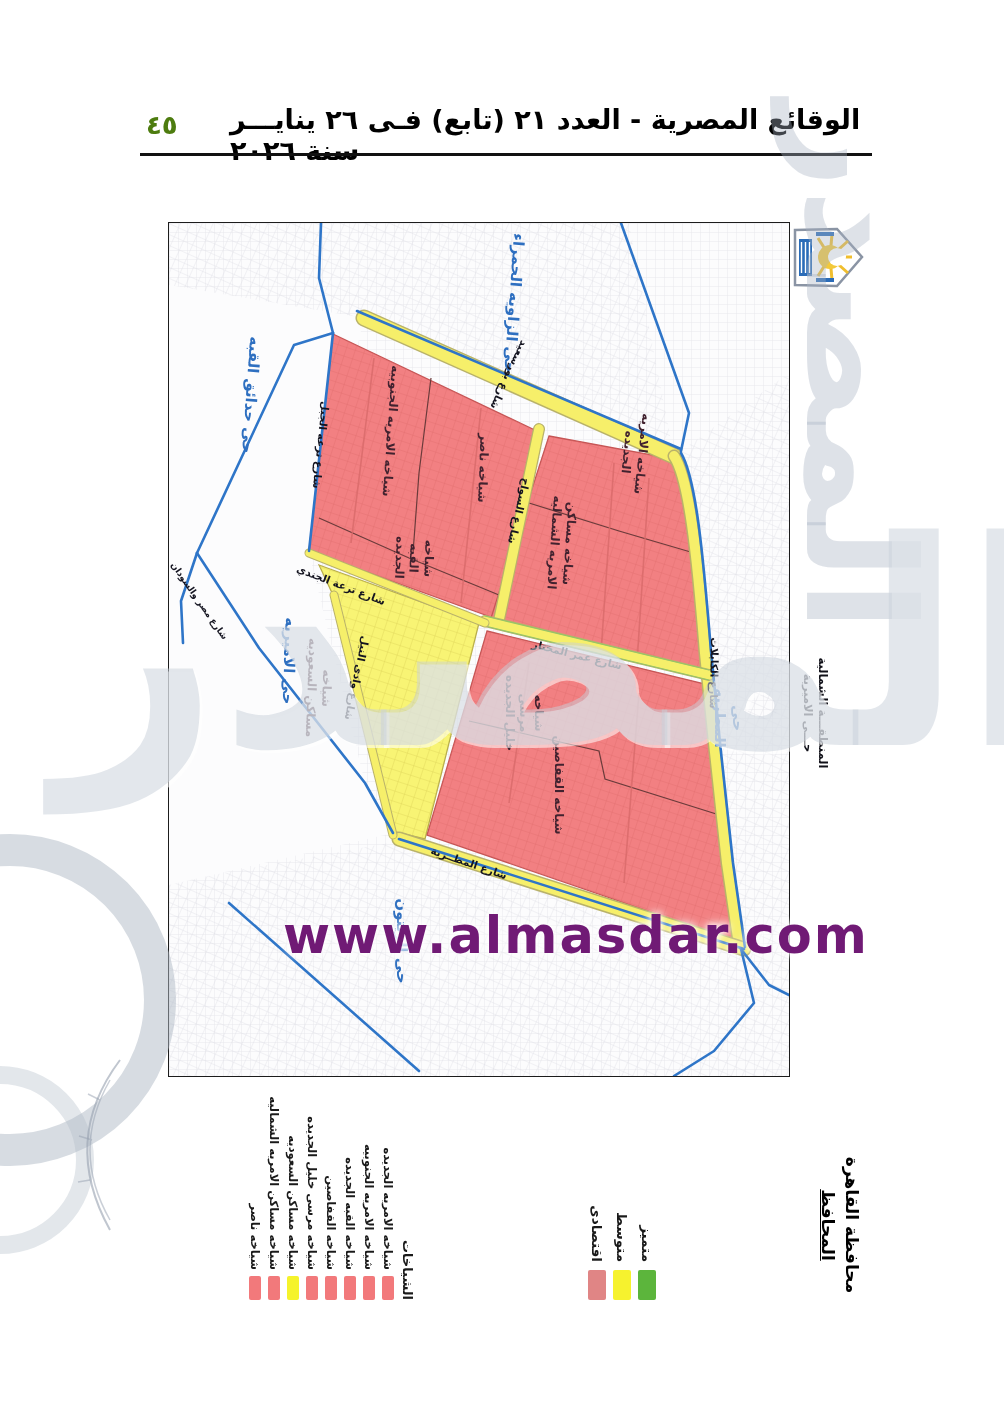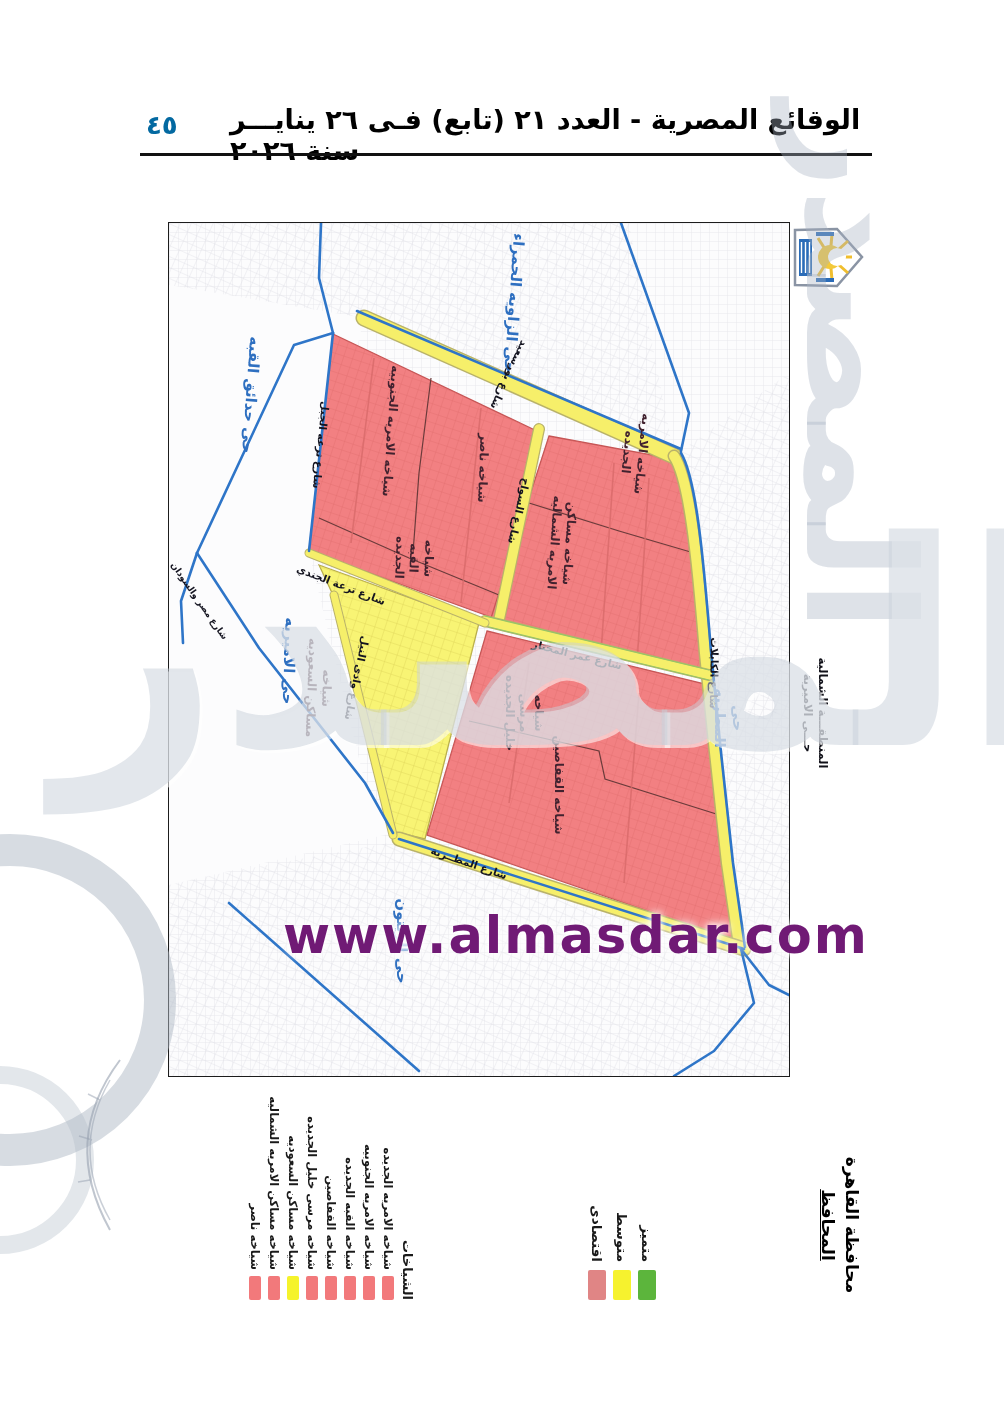--- a/index.html
+++ b/index.html
@@ -1,21 +1,21 @@
 <!DOCTYPE html>
 <html><head>
 <meta charset="utf-8">
 <style>
   html,body{margin:0;padding:0;background:#fff;}
   .sheet{position:relative;width:1004px;height:1418px;background:#fff;overflow:hidden;
          font-family:"DejaVu Sans",sans-serif;}
   
   .header-title{position:absolute;left:230px;top:104px;width:640px;text-align:left;
     font-size:27px;font-weight:bold;direction:rtl;color:#000;}
-  .page-num{position:absolute;left:146px;top:110px;font-size:26px;font-weight:bold;color:#0369a1;}
+  .page-num{position:absolute;left:146px;top:110px;font-size:26px;font-weight:bold;color:#4d7c0f;}
   .rule{position:absolute;left:140px;top:153px;width:732px;height:3px;background:#111;}
   
   .map{position:absolute;left:168px;top:222px;width:620px;height:853px;border:1.6px solid #1c1c1c;
     overflow:hidden;background:#fcfcfd;}
   .map svg{position:absolute;left:0;top:0;}
   
   .lbl{position:absolute;direction:rtl;white-space:pre-line;text-align:center;line-height:1.22;}
   .z{font-weight:bold;color:#41222f;font-size:12px;}
   .d{font-weight:bold;color:#2e6fc0;font-size:15px;letter-spacing:.5px;}
   .s{font-weight:bold;color:#141420;font-size:10.5px;white-space:nowrap;}

